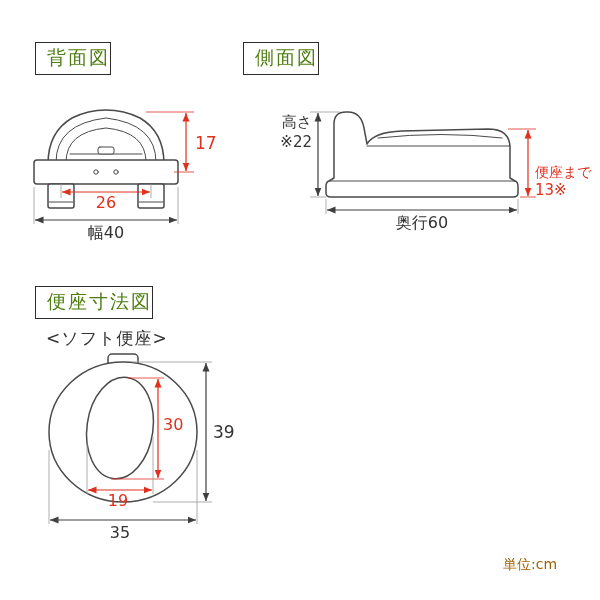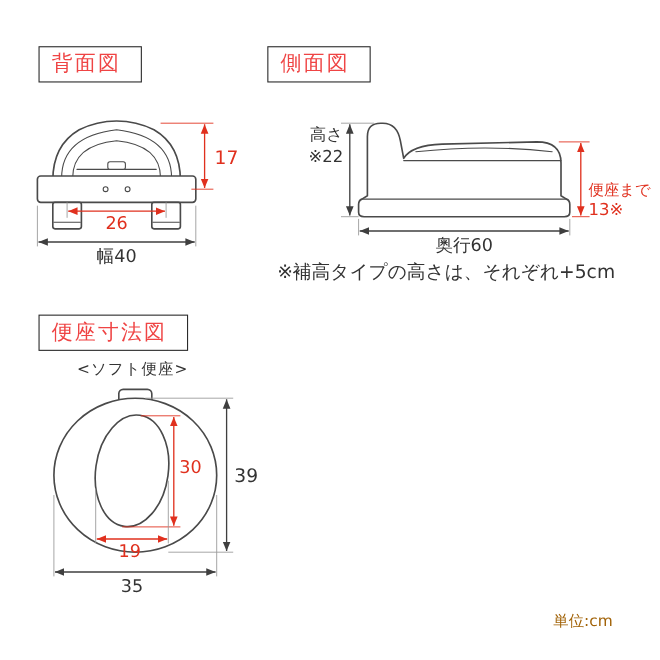--- a/index.html
+++ b/index.html
@@ -1,20 +1,20 @@
 <!DOCTYPE html>
 <html><head>
 <meta charset="utf-8">
 <style>
   html,body { margin:0; padding:0; background:#fff; }
   body { font-family:"DejaVu Sans","Liberation Sans",sans-serif; color:#333; }
   .stage { position:relative; width:600px; height:600px; background:#ffffff; overflow:hidden; }
-  .fig-label { position:absolute; border:1.6px solid #2b2b2b; padding:2px 18px 3px 11px;
-               font-size:19px; letter-spacing:2px; color:#ef4444; background:#fff; }
-  .sub { position:absolute; font-size:14px; color:#333; letter-spacing:1px;margin-left:24px; }
+  .fig-label { position:absolute; border:1.6px solid #2b2b2b; padding:2px 0 3px 11px;
+               font-size:19px; letter-spacing:2px; color:#4d7c0f; background:#fff; }
+  .sub { position:absolute; font-size:17px; color:#333; letter-spacing:1px; }
   .note { position:absolute; font-size:17px; color:#333; white-space:nowrap; }
   .unit { position:absolute; font-size:14px; color:#a16207; }
   svg.fig { position:absolute; }
   .draw * { stroke:#4a4a4a; stroke-width:1.5; fill:none; stroke-linecap:round; stroke-linejoin:round; }
   .draw .fw { fill:#ffffff; }
   .draw .thin { stroke-width:1; }
   .dims .db { stroke:#3f3f3f; stroke-width:1.2; fill:none; }
   .dims .dr { stroke:#e0301e; stroke-width:1.2; fill:none; }
   .dims .xg { stroke:#9a9a9a; stroke-width:0.8; }
   .dims .xr { stroke:#e0301e; stroke-width:0.8; }
@@ -103,21 +103,20 @@
       <text class="tr" font-size="14" x="285" y="79">便座まで</text>
       <text class="tr" font-size="15" x="285" y="97">13※</text>
 
       <line class="xg" x1="76" y1="101" x2="76" y2="116"></line>
       <line class="xg" x1="268" y1="101" x2="268" y2="116"></line>
       <line class="db" x1="77" y1="112" x2="267" y2="112" marker-start="url(#ab2)" marker-end="url(#ab2)"></line>
       <text class="tb tc" font-size="16" x="172" y="130">奥行60</text>
     </g>
   </svg>
 
-  <div class="note" style="left:252px; top:236px;">※補高タイプの高さは、それぞれ+5cm</div>
 
   <svg class="fig" style="left:28px; top:352px;" width="230" height="195" viewBox="0 0 230 195">
     <defs>
       <marker id="ab3" viewBox="0 0 9 9" refX="8.5" refY="4.5" markerWidth="9" markerHeight="9" markerUnits="userSpaceOnUse" orient="auto-start-reverse">
         <path d="M0,1 L8.5,4.5 L0,8 Z" fill="#3f3f3f" stroke="none"></path>
       </marker>
       <marker id="ar3" viewBox="0 0 9 9" refX="8.5" refY="4.5" markerWidth="9" markerHeight="9" markerUnits="userSpaceOnUse" orient="auto-start-reverse">
         <path d="M0,1 L8.5,4.5 L0,8 Z" fill="#e0301e" stroke="none"></path>
       </marker>
     </defs>

